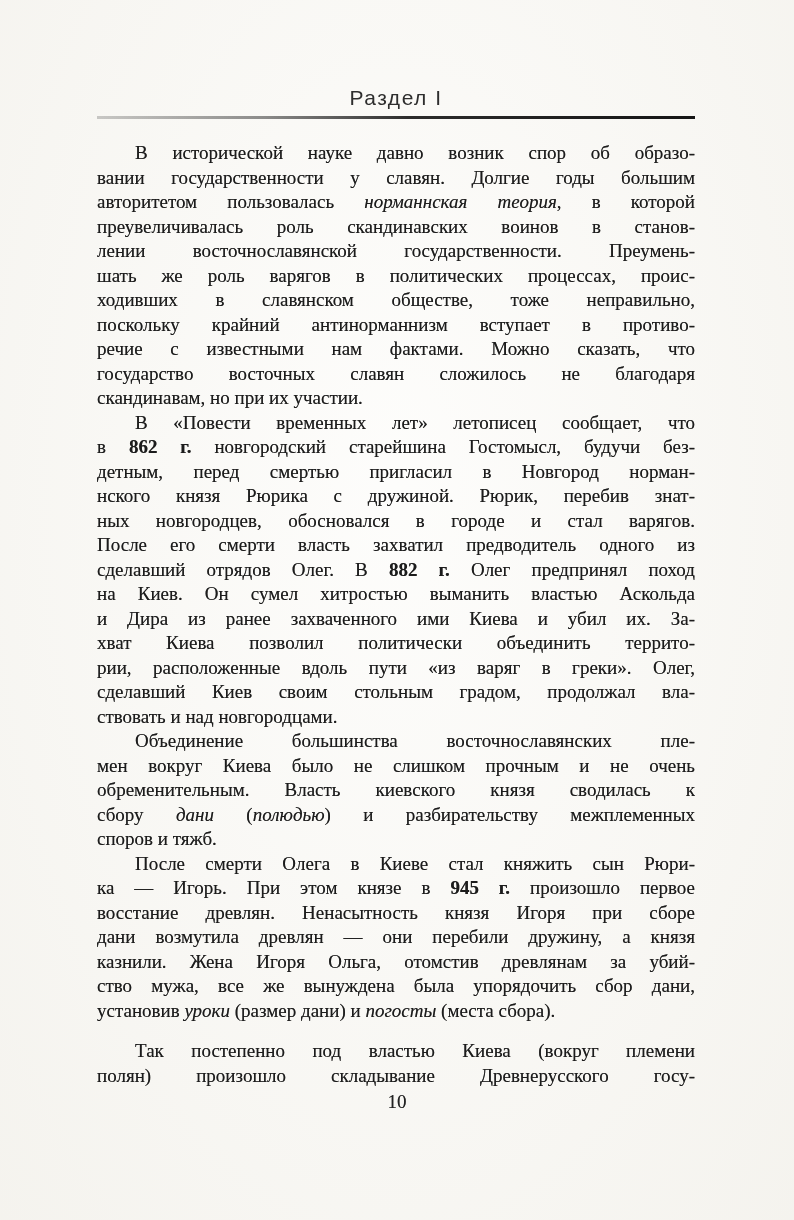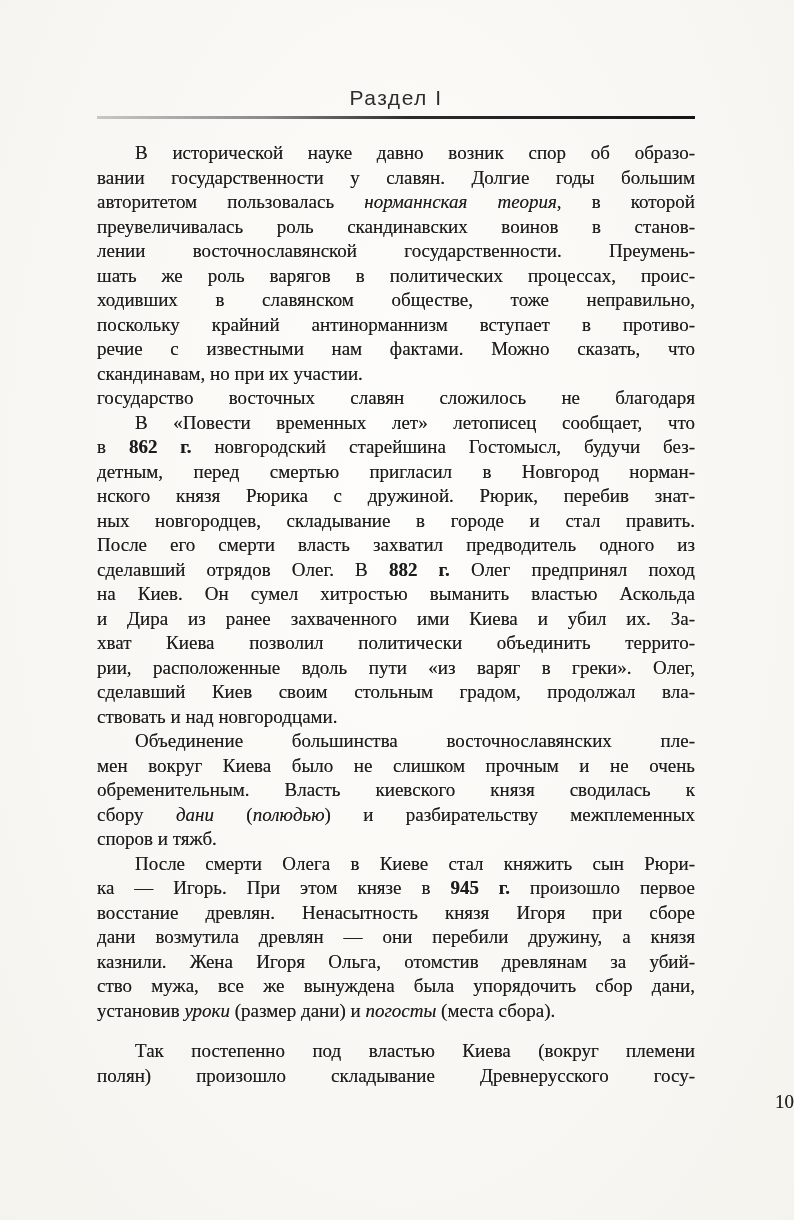--- a/index.html
+++ b/index.html
@@ -31,21 +31,21 @@
     text-align-last:justify;
     text-shadow:0 0 .4px rgba(10,10,10,.55);
   }
   .line.first { text-indent:38px; }
   .line.last  { text-align-last:left; }
   .paragraph.gap { margin-top:16px; }
   .seg-i { font-style:italic; }
   .seg-b { font-weight:bold;margin-top:8px; }
   .page-number {
     position:absolute; top:1091px; left:0; width:794px;
-    text-align:right; font-size:19px; color:#222;
+    text-align:center; font-size:19px; color:#222;
     text-shadow:0 0 .4px rgba(10,10,10,.55);
   }
 </style>
 </head>
 <body>
 
 <div class="page" style="background-color: rgb(251, 250, 246); color: rgb(28, 28, 28);">
   <div class="column">
     <div class="section-header">Раздел I</div>
     <div class="header-rule"></div>
@@ -53,29 +53,29 @@
         <div class="paragraph">
           <div class="line first"><span>В исторической науке давно возник спор об образо-</span></div>
           <div class="line"><span>вании государственности у славян. Долгие годы большим</span></div>
           <div class="line"><span>авторитетом пользовалась </span><span class="seg-i">норманнская теория</span><span>, в которой</span></div>
           <div class="line"><span>преувеличивалась роль скандинавских воинов в станов-</span></div>
           <div class="line"><span>лении восточнославянской государственности. Преумень-</span></div>
           <div class="line"><span>шать же роль варягов в политических процессах, проис-</span></div>
           <div class="line"><span>ходивших в славянском обществе, тоже неправильно,</span></div>
           <div class="line"><span>поскольку крайний антинорманнизм вступает в противо-</span></div>
           <div class="line"><span>речие с известными нам фактами. Можно сказать, что</span></div>
+          <div class="line"><span>государство восточных славян сложилось не благодаря</span></div>
           <div class="line last"><span>скандинавам, но при их участии.</span></div>
-          <div class="line"><span>государство восточных славян сложилось не благодаря</span></div>
         </div>
         <div class="paragraph">
           <div class="line first"><span>В «Повести временных лет» летописец сообщает, что</span></div>
           <div class="line"><span>в </span><span class="seg-b">862 г.</span><span> новгородский старейшина Гостомысл, будучи без-</span></div>
           <div class="line"><span>детным, перед смертью пригласил в Новгород норман-</span></div>
           <div class="line"><span>нского князя Рюрика с дружиной. Рюрик, перебив знат-</span></div>
-          <div class="line"><span>ных новгородцев, складывание в городе и стал править.</span></div>
+          <div class="line"><span>ных новгородцев, обосновался в городе и стал варягов.</span></div>
           <div class="line"><span>После его смерти власть захватил предводитель одного из</span></div>
           <div class="line"><span>сделавший отрядов Олег. В </span><span class="seg-b">882 г.</span><span> Олег предпринял поход</span></div>
           <div class="line"><span>на Киев. Он сумел хитростью выманить властью Аскольда</span></div>
           <div class="line"><span>и Дира из ранее захваченного ими Киева и убил их. За-</span></div>
           <div class="line"><span>хват Киева позволил политически объединить террито-</span></div>
           <div class="line"><span>рии, расположенные вдоль пути «из варяг в греки». Олег,</span></div>
           <div class="line"><span>сделавший Киев своим стольным градом, продолжал вла-</span></div>
           <div class="line last"><span>ствовать и над новгородцами.</span></div>
         </div>
         <div class="paragraph">

